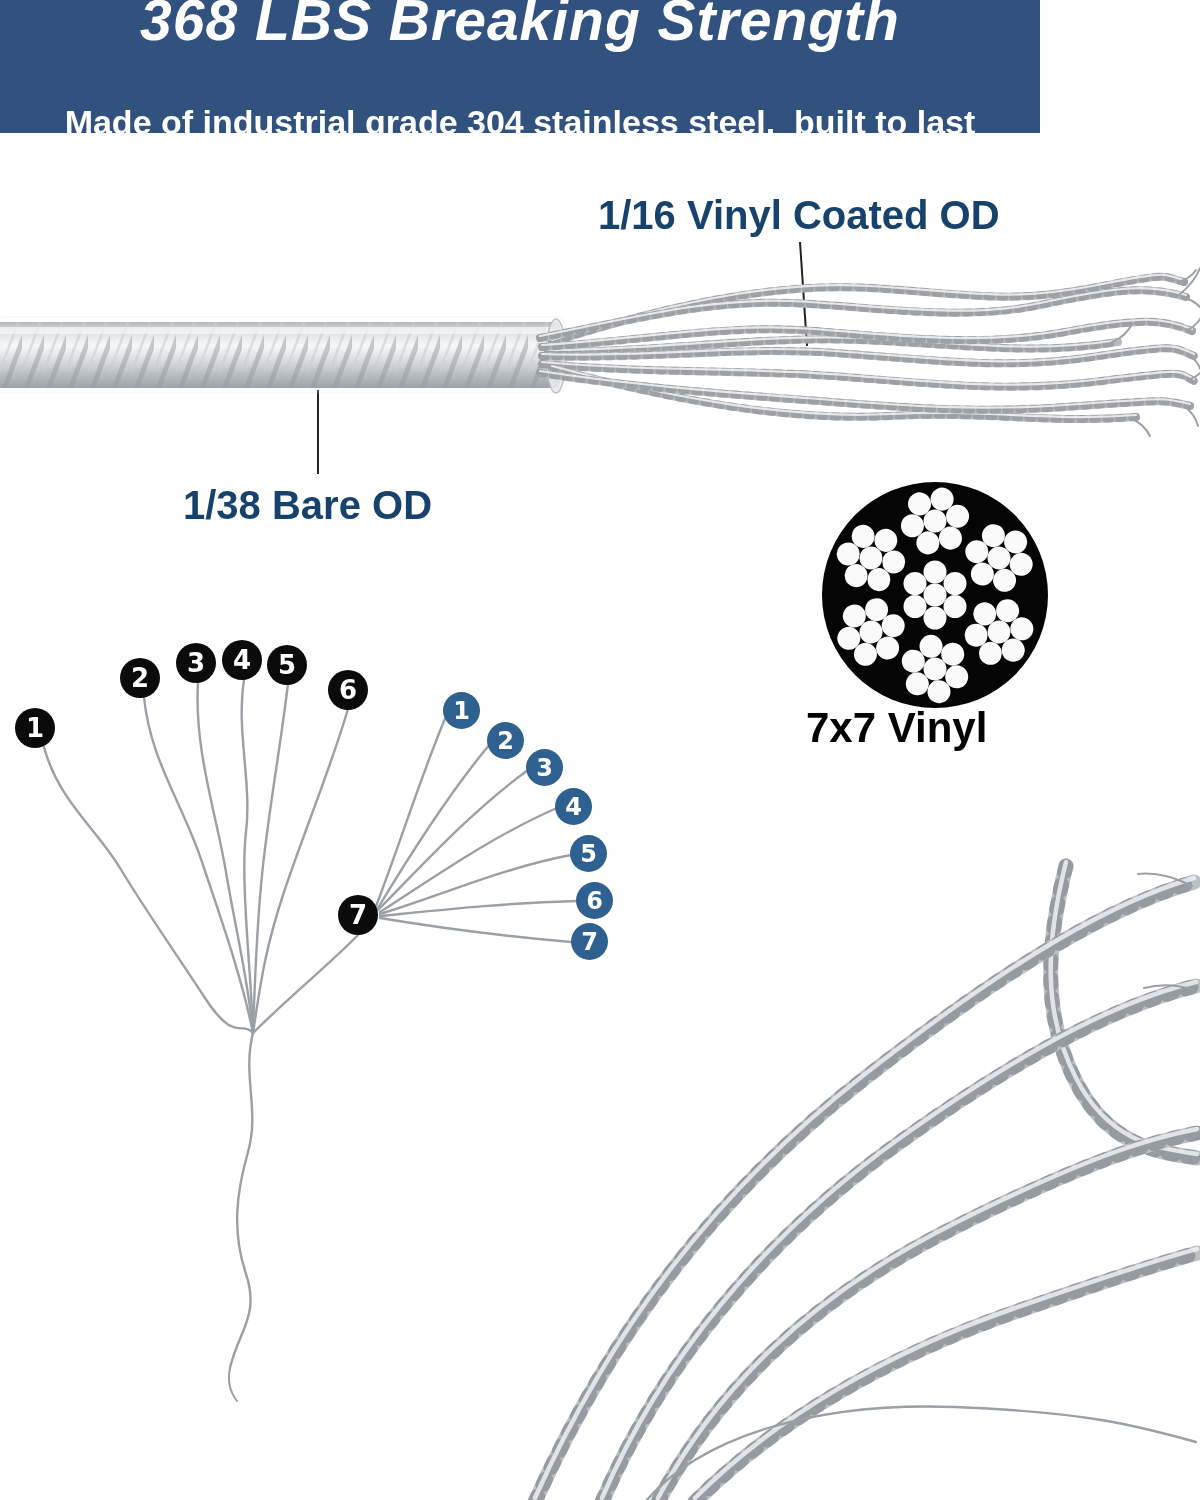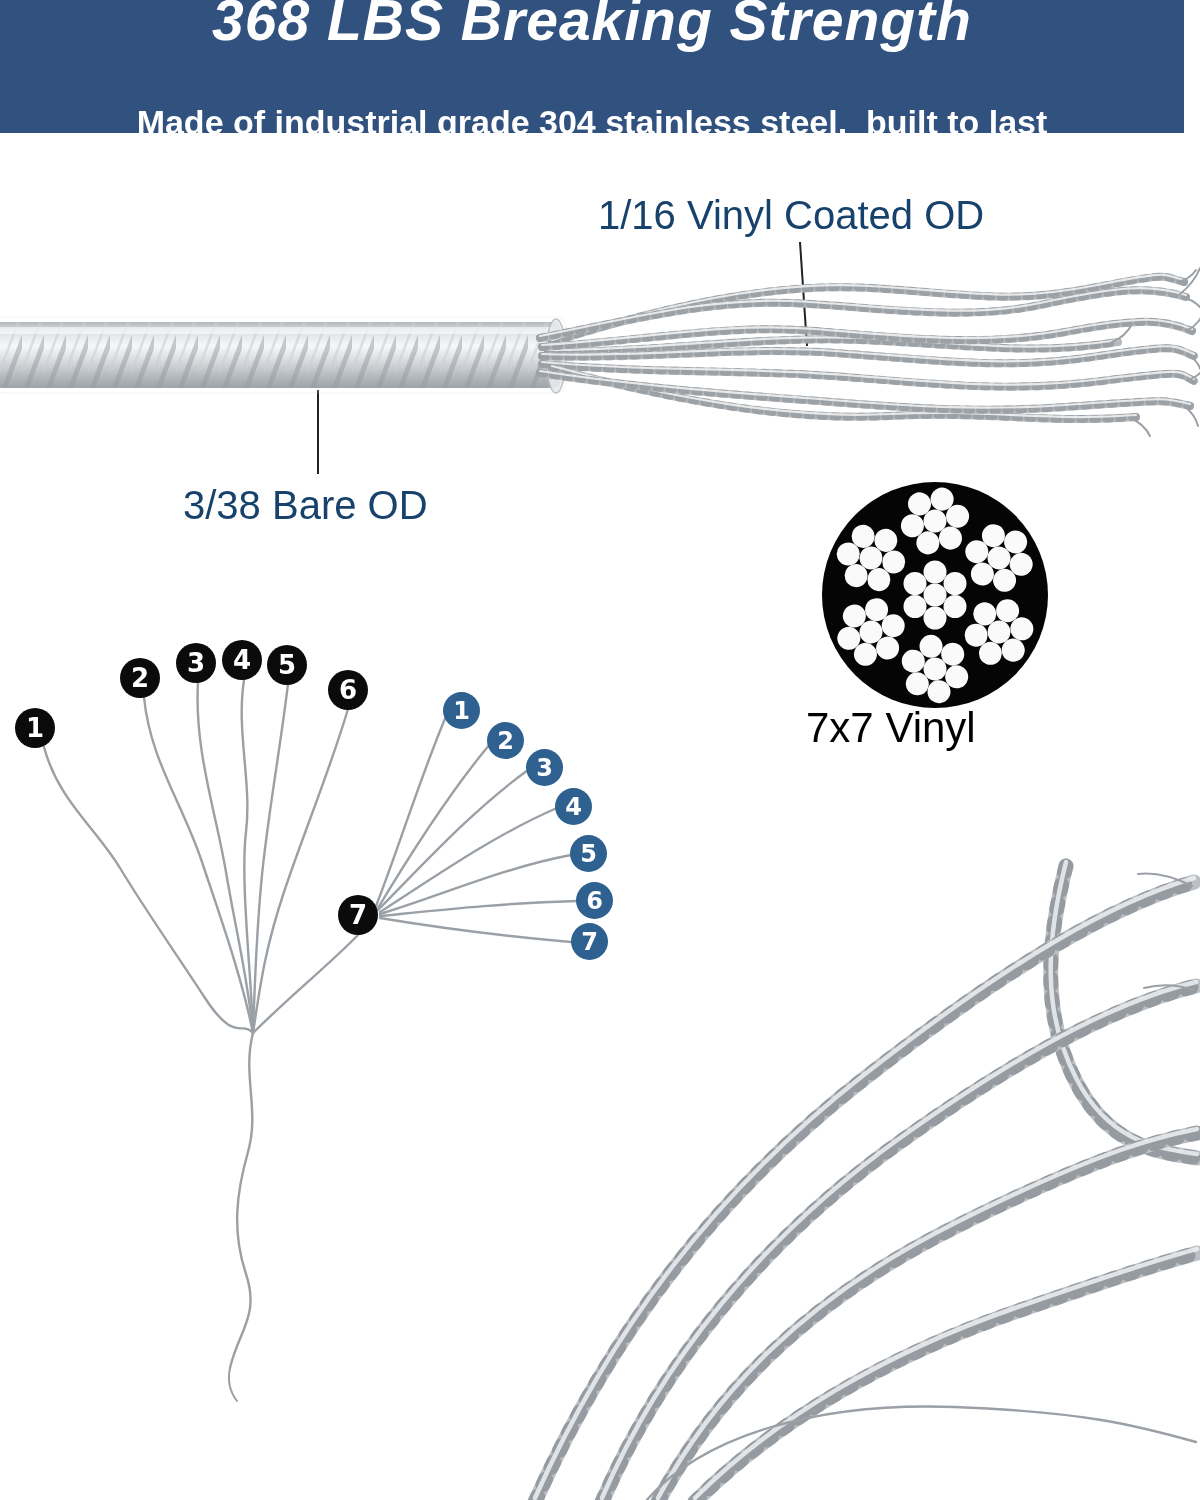--- a/index.html
+++ b/index.html
@@ -3,33 +3,33 @@
 <meta charset="utf-8">
 <style>
   html,body { margin:0; padding:0; background:#ffffff; }
   .canvas {
     position:relative; width:1200px; height:1500px;
     background:#ffffff; overflow:hidden;
     font-family:"Liberation Sans", sans-serif;
   }
   
   .banner {
-    position:absolute; left:0; top:0; width:1184px; height:133px;
+    position:absolute; left:0; top:0; width:1040px; height:133px;
     background:#31517f; color:#ffffff;
     display:flex; flex-direction:column; align-items:center; justify-content:center;gap:38px;
   }
   .banner-title {
     font-size:57px; font-weight:bold; font-style:italic;
     letter-spacing:1px; line-height:1.05; white-space:pre;
   }
   .banner-subtitle {
     font-size:34px; font-weight:bold; margin-top:14px; white-space:pre;
   }
   
-  .label { position:absolute; font-weight:normal; color:#17426b; white-space:pre; }
+  .label { position:absolute; font-weight:bold; color:#17426b; white-space:pre; }
   .label-vinyl  { left:598px; top:193px; font-size:40px; }
   .label-bare   { left:183px; top:483px; font-size:40px; }
   .label-strand { left:806px; top:704px; font-size:42px; color:#000000; }
   
   .num {
     position:absolute; border-radius:50%; color:#ffffff; font-weight:bold;
     display:flex; align-items:center; justify-content:center;
     font-family:"DejaVu Sans", sans-serif;
   }
   .num.black { width:40px; height:40px; background:#0b0b0b; font-size:26px; }
@@ -210,21 +210,21 @@
       <use href="#r4" class="rope-base"></use>
         <use href="#r4" class="rope-shade"></use>
         <use href="#r4" class="rope-hi"></use>
       <use href="#r5" class="wire"></use>
       <path class="tip" d="M 1192 886 c -20 -10 -36 -14 -54 -12"></path>
       <path class="tip" d="M 1194 990 c -18 -6 -34 -6 -50 -2"></path>
     </g>
   </svg>
 
   <div class="label label-vinyl">1/16 Vinyl Coated OD</div>
-  <div class="label label-bare">3/38 Bare OD</div>
+  <div class="label label-bare">1/38 Bare OD</div>
   <div class="label label-strand">7x7 Vinyl</div>
 
   <div class="num black bk1">1</div>
   <div class="num black bk2">2</div>
   <div class="num black bk3">3</div>
   <div class="num black bk4">4</div>
   <div class="num black bk5">5</div>
   <div class="num black bk6">6</div>
   <div class="num black bk7">7</div>
 

